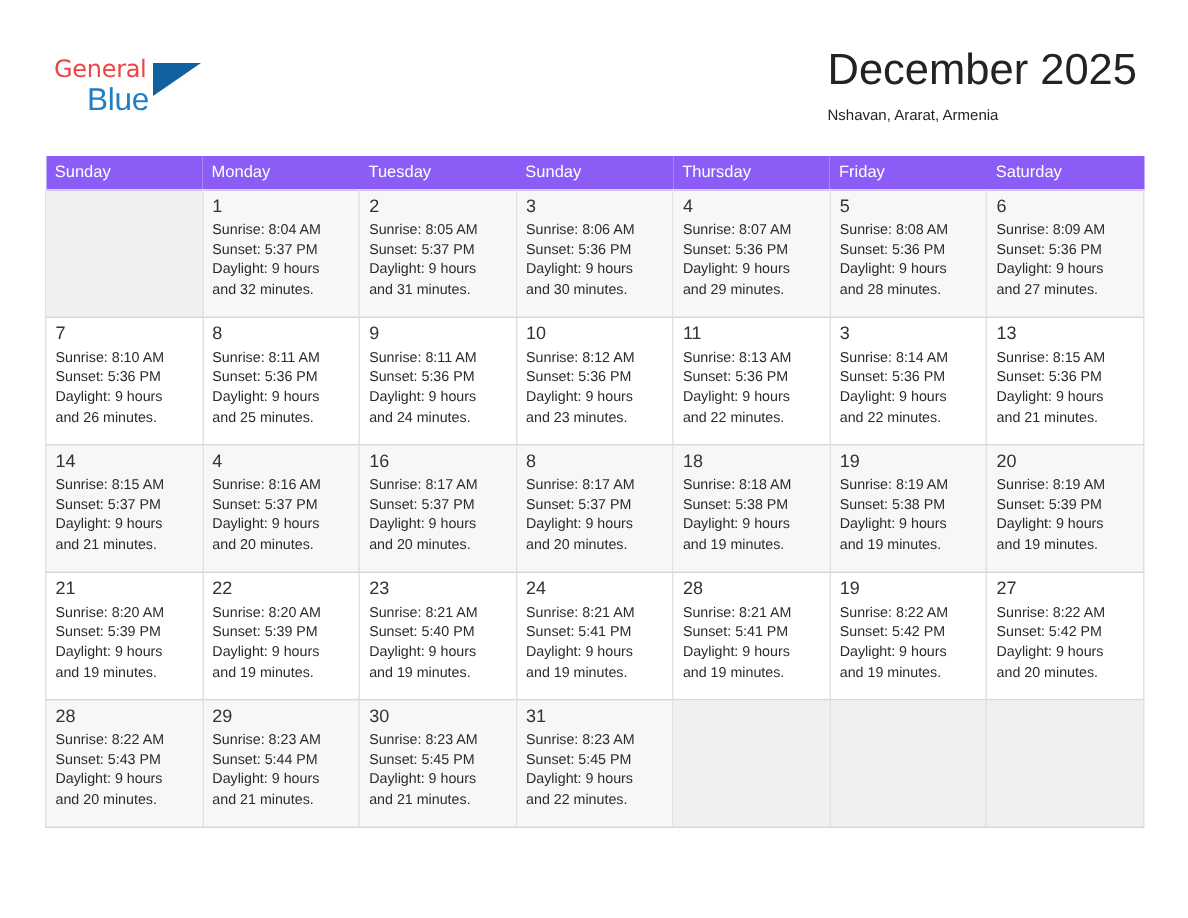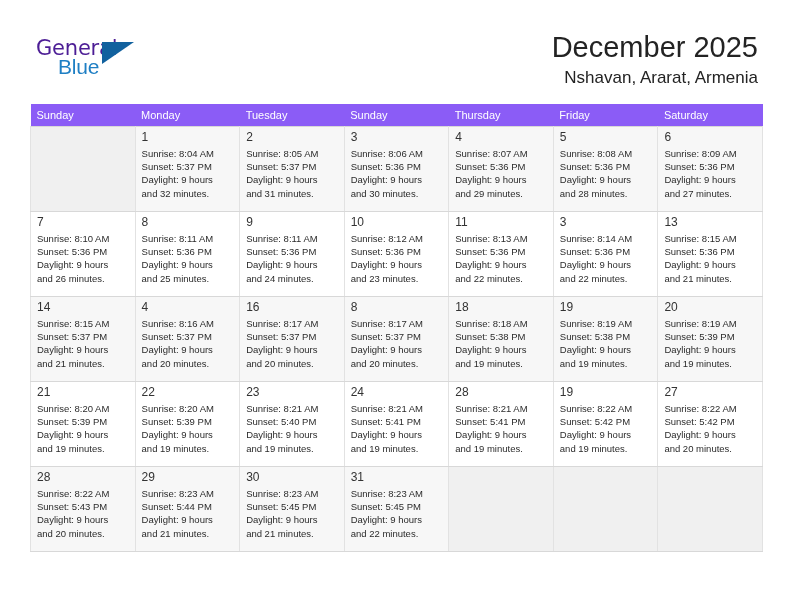--- a/index.html
+++ b/index.html
@@ -33,23 +33,23 @@
     position: absolute;
     left: 36px;
     top: 36px;
     width: 110px;
     height: 46px;
   }
   .logo-general {
     position: absolute;
     left: 0;
     top: 0;
-    font-size: 21px;
+    font-size: 16px;
     letter-spacing: -0.2px;
-    color: #4c1d95;
+    color: #ef4444;
     font-family: "DejaVu Sans", sans-serif;
   }
   .logo-blue {
     position: absolute;
     left: 22px;
     top: 19px;
     font-size: 21px;
     letter-spacing: -0.2px;
     color: #1f7fc4;
     font-family: Liberation Sans, sans-serif;
@@ -60,31 +60,30 @@
     top: 6px;
     width: 0;
     height: 0;
     border-left: 32px solid #11619e;
     border-bottom: 22px solid transparent;
   }
   .title-block {
     position: absolute;
     right: 34px;
     top: 30px;
-    text-align: right;
   }
   .month-title {
     font-size: 29px;
     color: #232323;
     line-height: 34px;
     font-weight: normal;
     white-space: nowrap;
   }
   .location-title {
-    font-size: 17px;
+    font-size: 10px;
     color: #232323;
     line-height: 22px;
     margin-top: 3px;
     white-space: nowrap;
   }
 
   
   .calendar {
     position: absolute;
     left: 30px;

